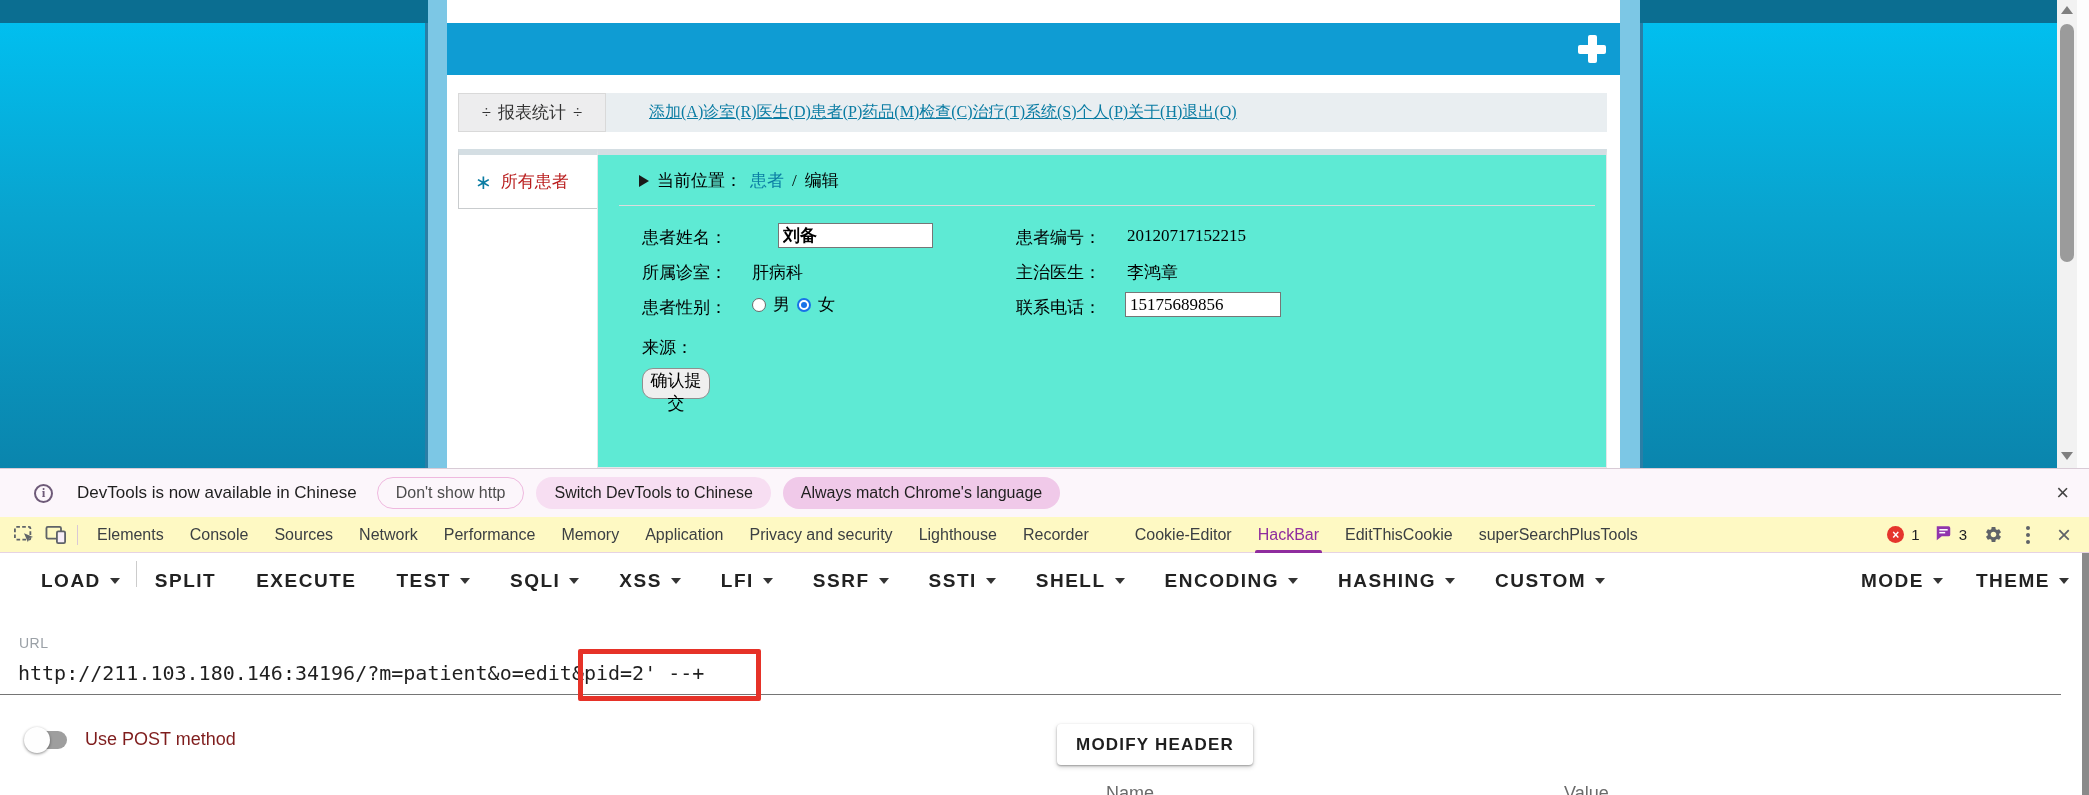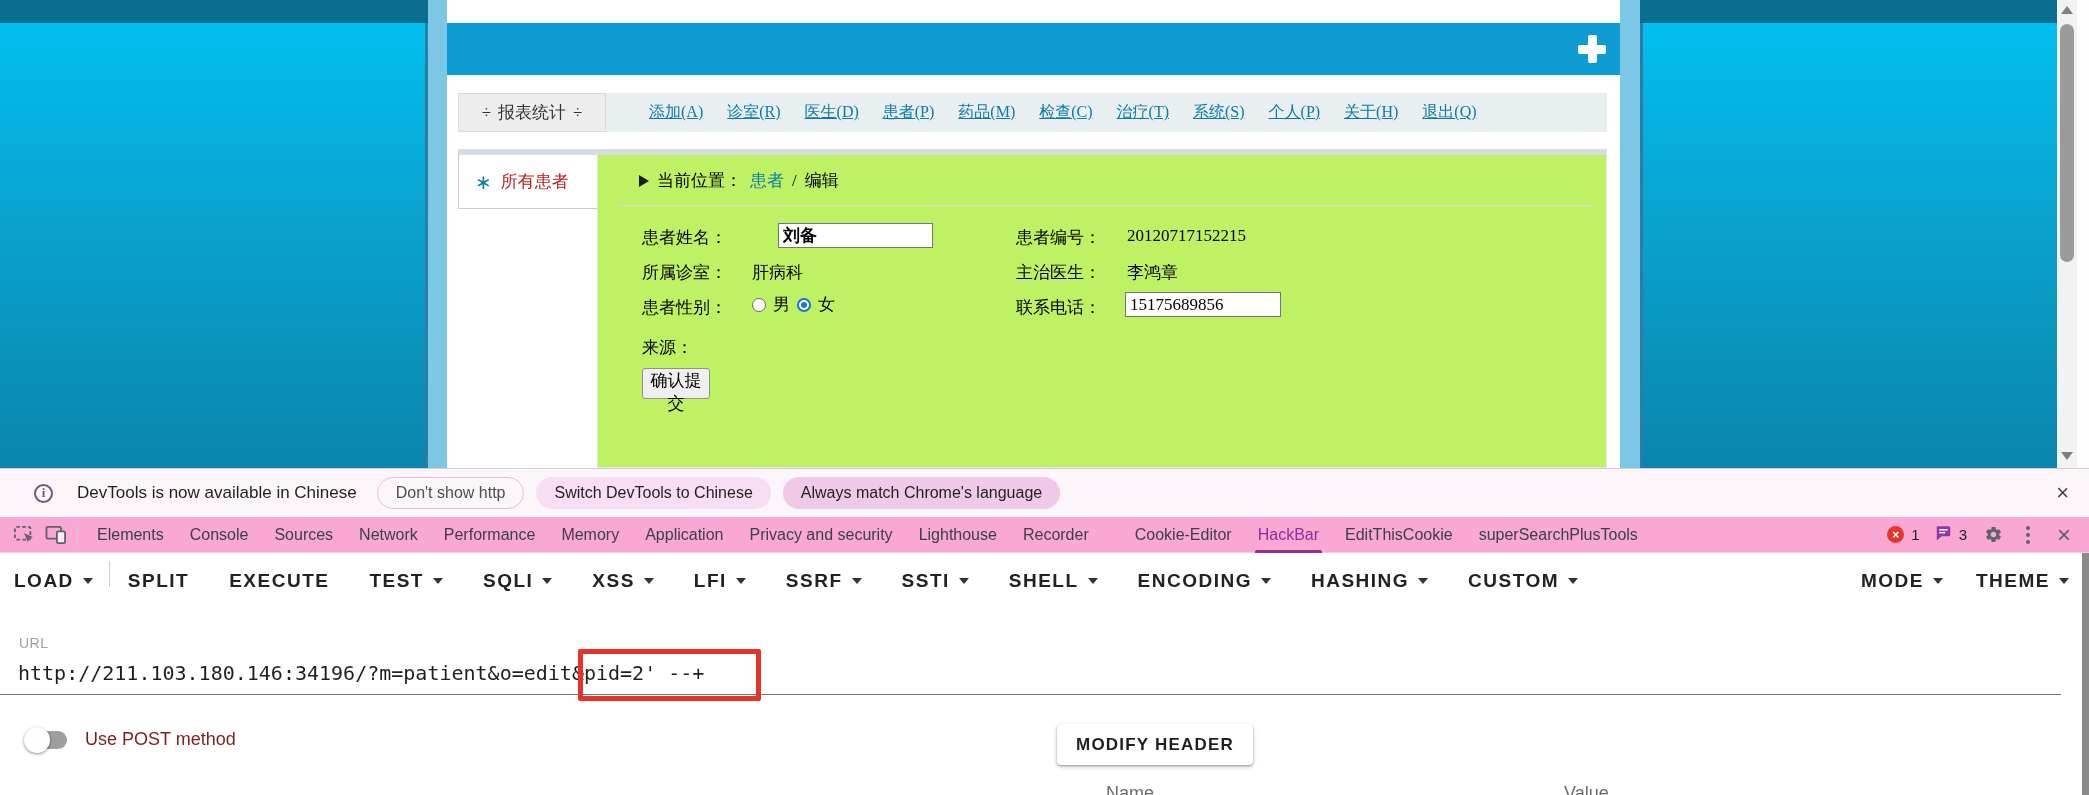--- a/index.html
+++ b/index.html
@@ -25,50 +25,50 @@
   .plus-icon { position:absolute; right:14px; top:12px; width:28px; height:28px; }
   .plus-icon i { position:absolute; background:#fff; border-radius:2px; }
   .plus-icon i.h { left:0; top:10px; width:28px; height:9px; }
   .plus-icon i.v { left:10px; top:0; width:9px; height:28px; }
 
   .menu-row { position:absolute; left:11px; top:93px; width:1149px; height:39px;
               background:#e9eef1; display:flex; align-items:center; }
   .menu-header-box { width:148px; height:39px; background:#ededee; border:1px solid #d9d9d9;
                      display:flex; align-items:center; justify-content:center; gap:7px;
                      font-size:17px; color:#333; flex:none; }
-  .menu-items { display:flex; gap:24px; padding-left:43px; align-items:center; }
+  .menu-items { display:flex; padding-left:43px; align-items:center; }
   .menu-items a { font-size:16px; color:#0a7ca3; text-decoration:underline; white-space:nowrap; cursor:pointer; }
 
   .side-box { position:absolute; left:11px; top:149px; width:148px; height:60px; background:#fff;
               border:1px solid #c9ccce; border-top:6px solid #d4dee3;
               display:flex; align-items:center; padding-left:16px; gap:9px; }
   .side-box .star { color:#0a7ca3; font-size:20px; line-height:1; }
   .side-box .lbl { font-size:17px; color:#b91c1c; }
 
   .content-panel { position:absolute; left:150px; top:149px; width:1010px; height:319px;
-                   background:#bef264; border:1px solid #e4e7e9; border-top:6px solid #d4dee3; }
+                   background:#5eead4; border:1px solid #e4e7e9; border-top:6px solid #d4dee3; }
   .crumb { position:absolute; left:41px; top:14px; display:flex; align-items:center; gap:8px;
            font-size:17px; color:#000; }
   .tri-right { width:0; height:0; border-left:10px solid #1a1a1a;
                border-top:6px solid transparent; border-bottom:6px solid transparent; }
   .crumb a { color:#0a7ca3; text-decoration:none; cursor:pointer; }
   .panel-hr { position:absolute; left:21px; top:50px; width:976px; border-bottom:1px solid #dcdcdc; }
 
   .f-label { position:absolute; font-size:17px; color:#000; white-space:nowrap; }
   .f-text  { position:absolute; font-size:17px; color:#000; white-space:nowrap; }
   .f-input { position:absolute; height:25px; border:1px solid #767676; background:#fff;
              font-size:17px; font-family:"Liberation Serif", serif; padding:0 4px; color:#000; }
   .radio-row { position:absolute; left:154px; top:138px; display:flex; align-items:center; gap:7px;
                font-size:17px; color:#000; }
   .radio { width:14px; height:14px; border:1px solid #6a6a6a; border-radius:50%; background:#fff; display:inline-block; }
   .radio.checked { border:2px solid #1872e8; position:relative; }
   .radio.checked::after { content:""; position:absolute; left:2px; top:2px; width:6px; height:6px;
                           border-radius:50%; background:#1872e8; }
   .submit-btn { position:absolute; left:44px; top:213px; width:68px; height:31px;
-                background:#efefef; border:1px solid #8f8f8f; border-radius:3px;
+                background:#efefef; border:1px solid #8f8f8f; border-radius:11px;
                 font-size:17px; font-family:"Liberation Serif", serif; color:#000; cursor:pointer; }
 
   
   .v-scrollbar { position:absolute; left:2057px; top:0; width:20px; height:468px; background:#f2f2f2; }
   .v-scroll-white { position:absolute; left:2077px; top:0; width:12px; height:468px; background:#fdfdfd; }
   .sb-arrow { position:absolute; left:4px; width:0; height:0;
               border-left:6px solid transparent; border-right:6px solid transparent; }
   .sb-up { top:6px; border-bottom:8px solid #7f7f7f; }
   .sb-down { top:452px; border-top:8px solid #7f7f7f; }
   .sb-thumb { position:absolute; left:3px; top:24px; width:14px; height:238px; background:#9b9b9b; border-radius:7px; }
@@ -83,21 +83,21 @@
                justify-content:center; font-family:"Liberation Serif", serif; flex:none; }
   .notif-msg { margin-left:24px; font-size:17px; color:#1f1f1f; white-space:nowrap; }
   .pill { height:32px; border-radius:16px; display:flex; align-items:center; padding:0 18px;
           font-size:16px; white-space:nowrap; cursor:pointer; border:none; }
   .pill.outline { margin-left:20px; border:1px solid #efb9df; background:transparent; color:#4d4d4d; }
   .pill.fill1 { margin-left:12px; background:#f0c9e9; color:#1f1f1f; }
   .pill.fill2 { margin-left:12px; background:#f7def2; color:#1f1f1f; }
   .notif-close { margin-left:auto; margin-right:20px; font-size:22px; color:#444; cursor:pointer;
                  line-height:1; }
 
-  .tab-bar { position:absolute; left:0; top:48px; width:2089px; height:36px; background:#f9a8d4;
+  .tab-bar { position:absolute; left:0; top:48px; width:2089px; height:36px; background:#fef9c3;
              border-bottom:1px solid #e6d3e3; display:flex; align-items:center; }
   .tb-icon { flex:none; display:flex; align-items:center; justify-content:center; cursor:pointer; }
   .tb-icon.inspect { margin-left:11px; width:26px; }
   .tb-icon.device { margin-left:6px; width:26px; }
   .tb-divider { width:1px; height:20px; background:#d9c8d6; margin:0 6px 0 8px; flex:none; }
   .tabs { display:flex; height:36px; align-items:center; }
   .tab { padding:0 13px; font-size:16px; color:#3c4043; height:36px; display:flex; align-items:center;
          white-space:nowrap; cursor:pointer; position:relative; }
   .tab.ext-first { margin-left:20px; }
   .tab.selected { color:#8f2d9e;text-align:center; }
@@ -108,21 +108,21 @@
                font-size:12px; font-weight:bold; display:flex; align-items:center; justify-content:center; }
   .badge-count { font-size:15px; color:#202124; }
   .bubble-icon { margin-left:8px; }
   .gear-btn, .kebab-btn, .close-btn { margin-left:10px; cursor:pointer; display:flex; align-items:center; }
   .kebab-btn { flex-direction:column; gap:3px; padding:0 6px; }
   .kebab-btn i { width:4px; height:4px; border-radius:50%; background:#5f6368; }
   .close-btn { font-size:24px; color:#5f6368; line-height:1; padding:0 4px; }
 
   .hb-panel { position:absolute; left:0; top:84px; width:2089px; height:243px; background:#fff; overflow:hidden; }
   .hb-toolbar { position:absolute; left:0; top:8px; width:2089px; height:40px; display:flex;
-                font-weight:bold; letter-spacing:1.5px;
+                padding-left:27px; font-weight:bold; letter-spacing:1.5px;
                 font-size:19px; color:#222; }
   .hb-item { display:flex; align-items:center; white-space:nowrap; cursor:pointer; margin-right:40px; }
   .hb-item .dd { margin-left:9px; width:0; height:0; border-left:5px solid transparent;
                  border-right:5px solid transparent; border-top:6px solid #333; }
   .hb-load-dd { margin-left:14px; margin-right:0; }
   .hb-tb-divider { width:1px; height:26px; background:#ccc; margin:0 18px 0 16px; flex:none; }
   .hb-right { position:absolute; top:8px; height:40px; display:flex; align-items:center; cursor:pointer;
               font-weight:bold; letter-spacing:1.5px; font-size:19px; color:#222; }
   .hb-mode { left:1861px; } .hb-theme { left:1976px; }
 

